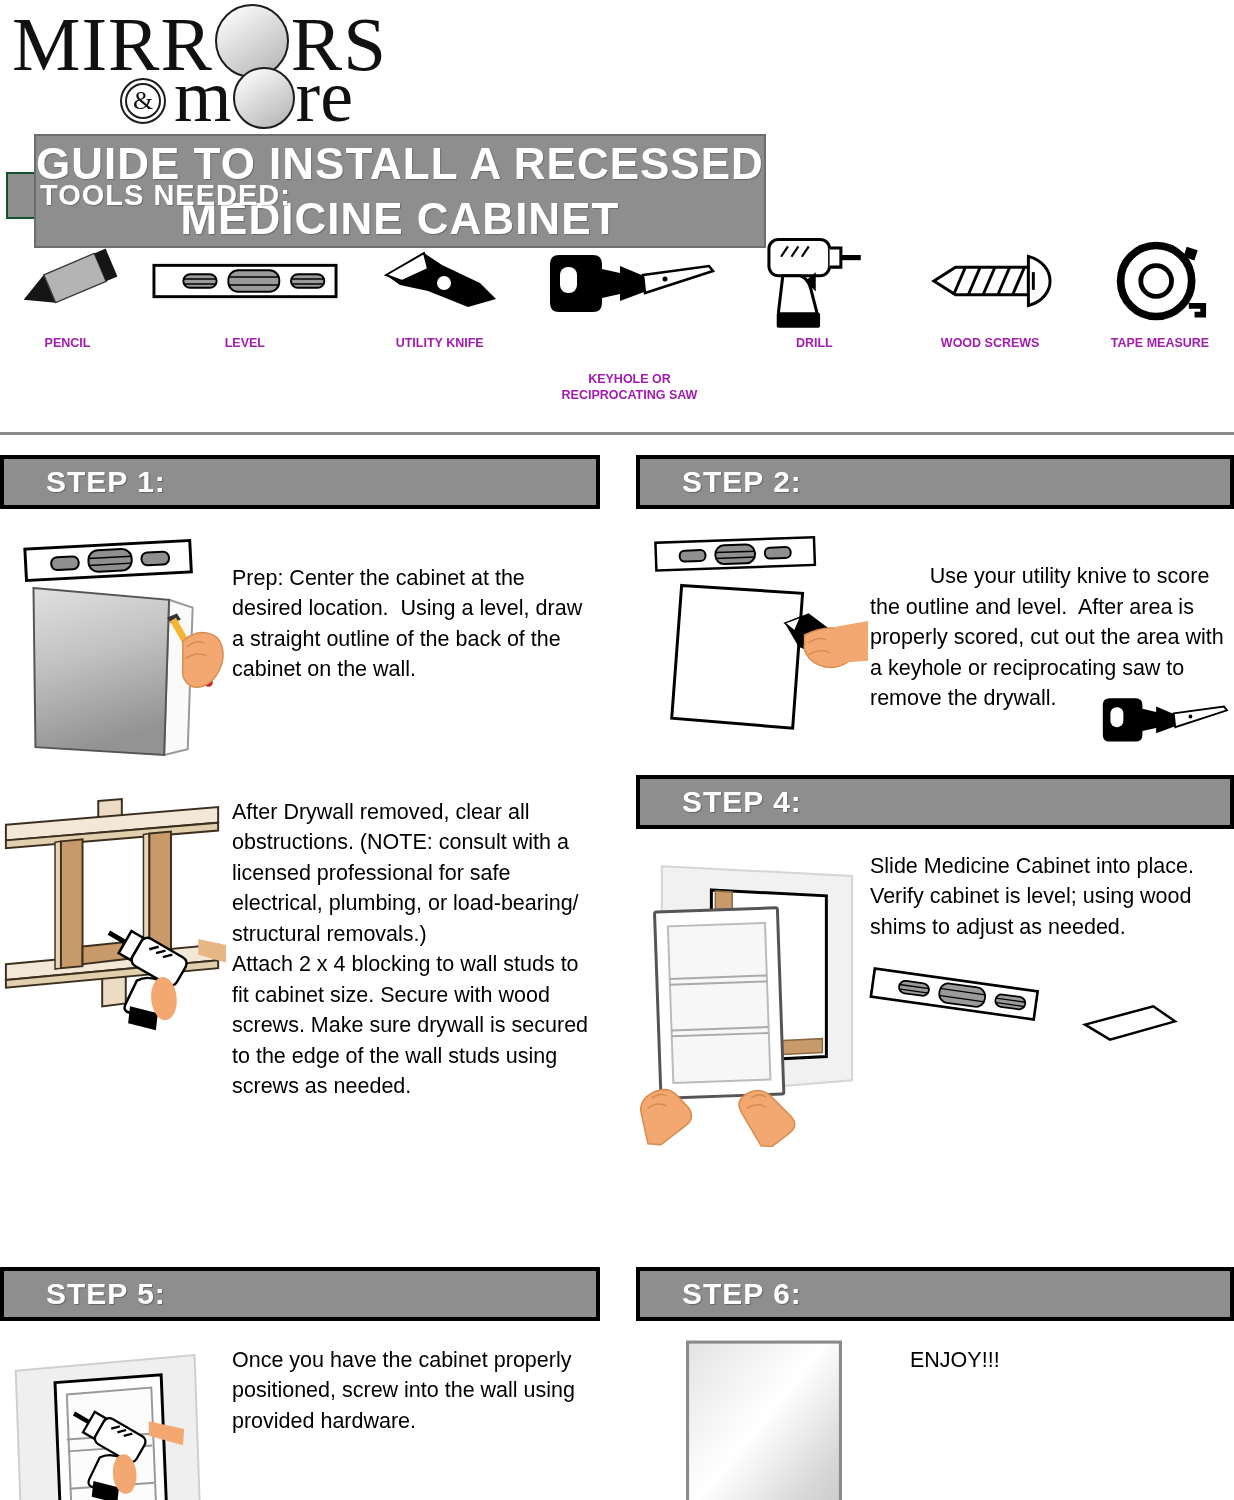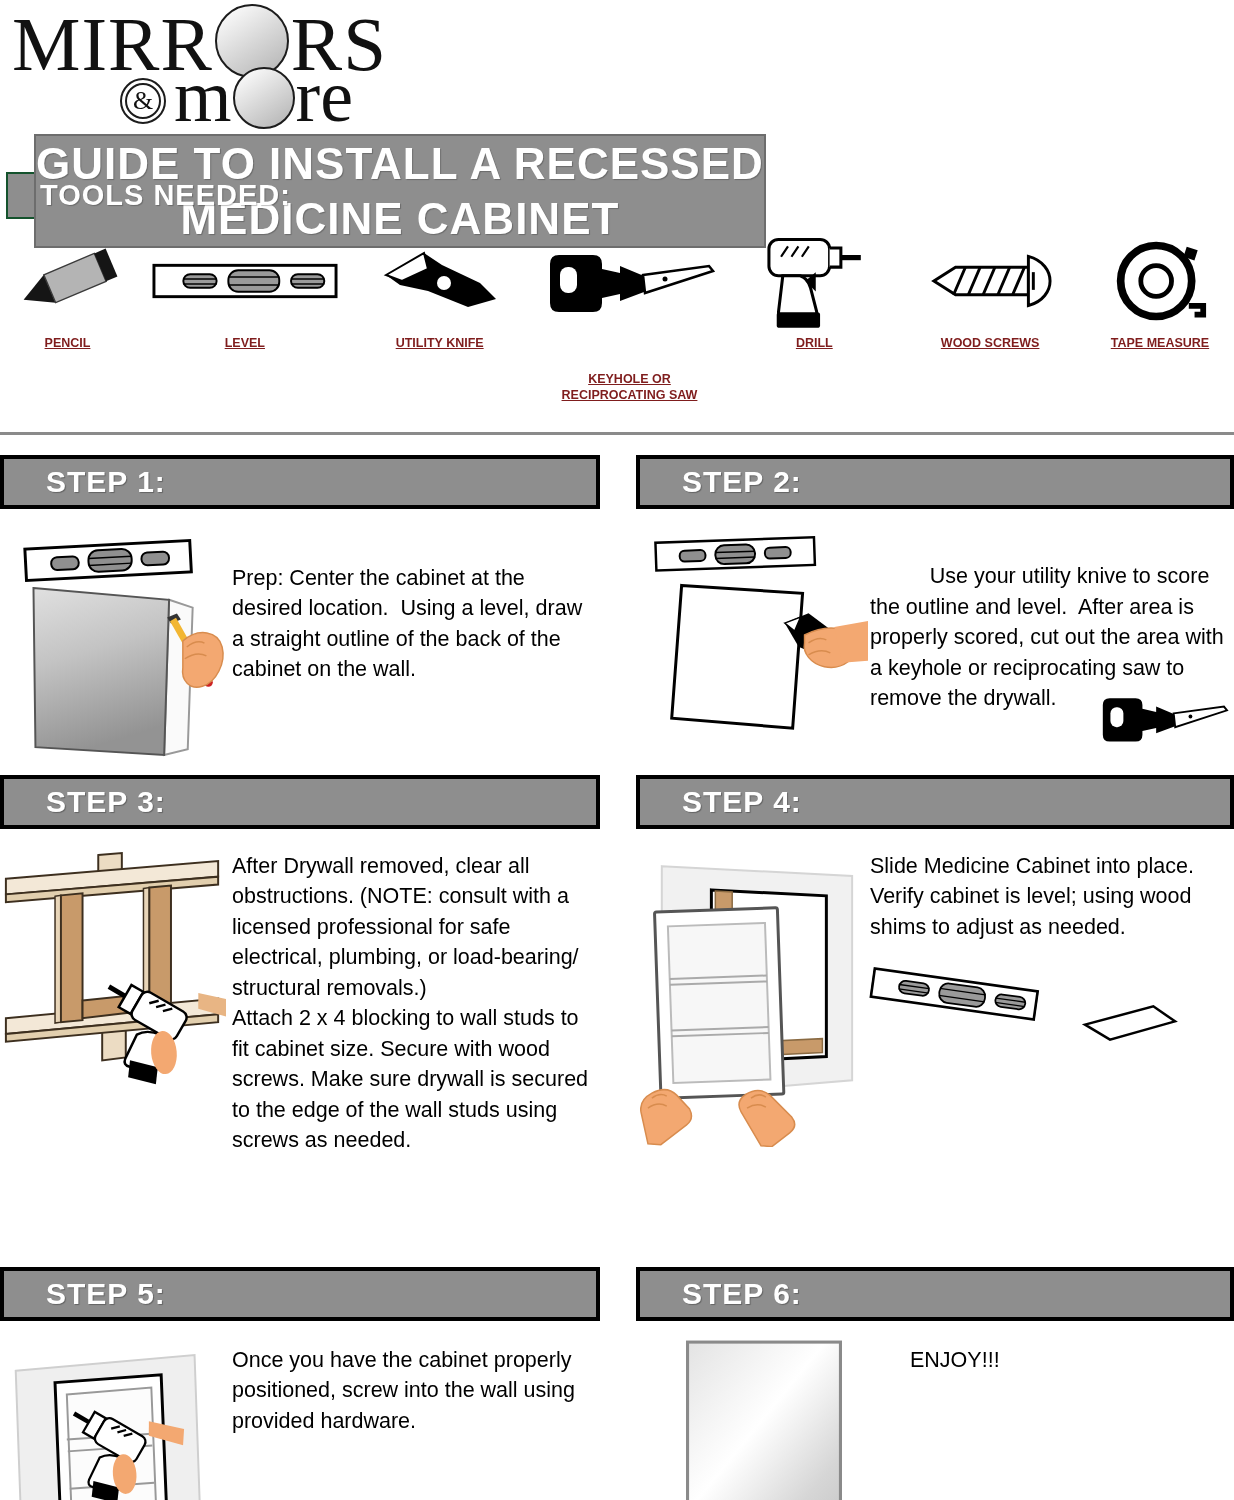--- a/index.html
+++ b/index.html
@@ -17,21 +17,21 @@
   .amp-circle { position: relative; width: 46px; height: 46px; border-radius: 50%; border: 2px solid #1c1c1c; display: flex; align-items: center; justify-content: center; font-size: 26px; margin-right: 8px; margin-top: 10px; }
   .amp-circle::after { content: ""; position: absolute; inset: 3px; border: 2px solid #1c1c1c; border-radius: 50%; }
 
   .title-banner { flex: 1; margin-left: 22px; height: 116px; background: #8e8e8e; border: 2px solid #6d6d6d; color: #fff; display: flex; flex-direction: column; align-items: center; font-weight: bold; font-size: 44px; letter-spacing: 1px; line-height: 1.25; text-shadow: 1px 1px 1px rgba(0,0,0,0.25); }
 
   
   .tools-heading { margin: 34px 0 0 6px; width: 298px; height: 47px; background: #8e8e8e; border: 2px solid #14532d; color: #fff; font-size: 29px; font-weight: bold; letter-spacing: 1px; display: flex; align-items: center; padding-left: 32px; text-shadow: 1px 1px 1px rgba(0,0,0,0.25); }
   .tools-row { display: flex; justify-content: space-between; align-items: flex-start; margin-top: 16px; padding: 0 10px; }
   .tool { display: flex; flex-direction: column; align-items: center; }
   .tool-icon { height: 92px; display: flex; align-items: center; justify-content: center; }
-  .tool-label { margin-top: 8px; font-size: 12.5px; font-weight: bold; text-align: center; color: #7f1d1d; line-height: 1.3; text-decoration: underline; }
+  .tool-label { margin-top: 8px; font-size: 12.5px; font-weight: bold; text-align: center; color: #a21caf; line-height: 1.3; }
   .t-pencil { width: 115px; } .t-level { width: 190px; justify-content: flex-end; } .t-knife { width: 150px; }
   .t-saw { width: 180px; gap: 36px; } .t-drill { width: 140px; } .t-screws { width: 162px; }
   .t-shims { width: 132px; } .t-tape { width: 128px; }
 
   .divider { margin-top: 28px; border: none; border-top: 3px solid #8a8a8a; }
 
   
   .steps-grid { margin-top: 20px; display: grid; grid-template-columns: 600px 598px; column-gap: 36px; grid-template-rows: 320px 492px 280px; }
   .step-banner { height: 54px; background: #8e8e8e; border: 4px solid #000000; color: #fff; font-size: 30px; font-weight: bold; letter-spacing: 1px; display: flex; align-items: center; padding-left: 42px; text-shadow: 1px 1px 1px rgba(0,0,0,0.3); }
   .step-content { display: flex; margin-top: 18px; }
@@ -247,21 +247,20 @@
               <rect x="17" y="28" width="17" height="26" rx="8" fill="#fff"></rect>
               <polygon points="100,36 166,27 170,32 102,54" fill="#fff" stroke="#000" stroke-width="2.5"></polygon>
               <circle cx="122" cy="40" r="2.5" fill="#000"></circle>
             </svg>
           </span>
         </div>
       </div>
     </section>
 
     <section class="step s3">
-      <div class="step-banner">STEP 3:</div>
       <div class="step-content">
         <div class="step-illustration">
           <svg width="226" height="250" viewBox="0 0 230 250">
             <polygon points="100,6 124,4 124,28 100,31" fill="#ecdcc3" stroke="#3d2f1f" stroke-width="2"></polygon>
             <polygon points="6,30 222,12 222,28 6,46" fill="#f3e8d7" stroke="#3d2f1f" stroke-width="2"></polygon>
             <polygon points="6,46 222,28 222,36 6,54" fill="#e2cfae" stroke="#3d2f1f" stroke-width="2"></polygon>
             <polygon points="104,186 128,184 128,212 104,215" fill="#ecdcc3" stroke="#3d2f1f" stroke-width="2"></polygon>
             <polygon points="6,172 222,152 222,168 6,188" fill="#f3e8d7" stroke="#3d2f1f" stroke-width="2"></polygon>
             <polygon points="6,188 222,168 222,176 6,196" fill="#e2cfae" stroke="#3d2f1f" stroke-width="2"></polygon>
             <polygon points="56,48 62,47 62,176 56,177" fill="#e8d5b8" stroke="#3d2f1f" stroke-width="1.5"></polygon>

